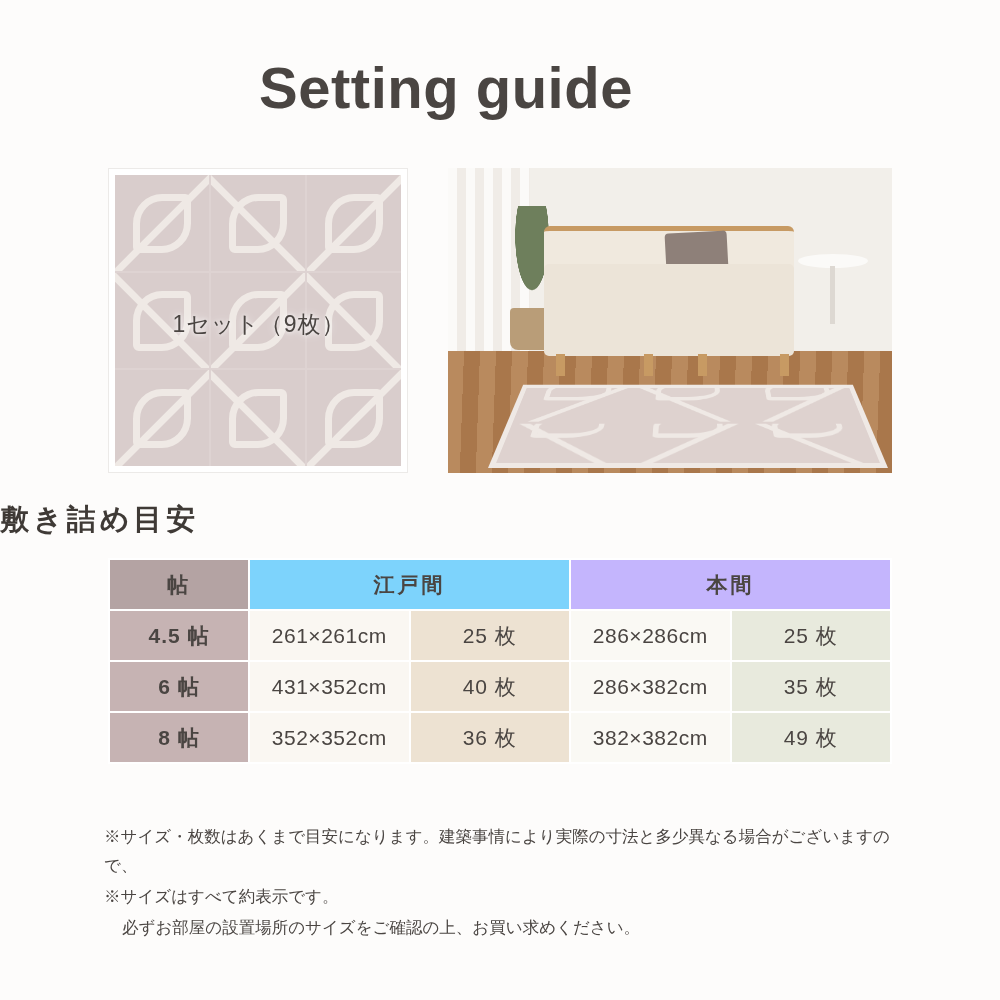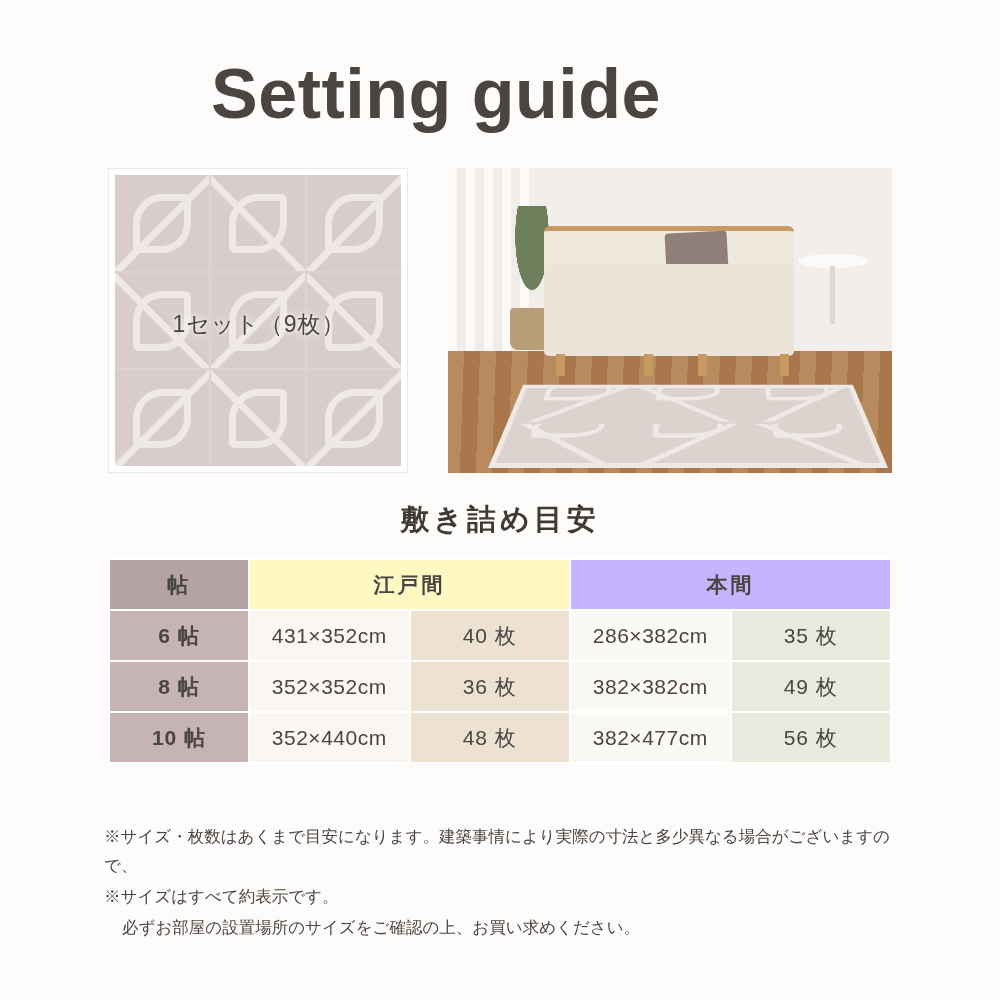--- a/index.html
+++ b/index.html
@@ -18,24 +18,24 @@
   .page {
     position: absolute;
     inset: 0;
     background: #fdfcfb;
   }
 
   
   .title {
     position: absolute;
     top: 56px;
-    left: 0;
+    left: 10px;
     width: 872px;
     text-align: center;
-    font-size: 70px;
+    font-size: 58px;
     font-weight: bold;
     letter-spacing: 0.5px;
     color: #4a4542;
     line-height: 1.1;
   }
 
   
   .imgrow {
     position: absolute;
     top: 160px;
@@ -181,21 +181,20 @@
     margin-left: -30%; margin-top: -30%;
     border: 6px solid #efe9e5; box-sizing: border-box; border-radius: 50% 8% 50% 8%;
   }
 
   
   .section-title {
     position: absolute;
     top: 500px;
     left: 0;
     width: 1000px;
-    text-align: center;
     font-size: 29px;
     font-weight: bold;
     letter-spacing: 4px;
     color: #3f3a36;
   }
 
   
   .table-wrap {
     position: absolute;
     top: 558px;
@@ -209,21 +208,21 @@
   }
   table.guide th, table.guide td {
     border: 2px solid #ffffff;
     text-align: center;
     font-size: 21px;
     color: #4a4542;
     height: 49px;
     padding: 0;
   }
   th.h-jo { background: #b4a3a3; color: #ffffff; font-weight: bold; font-size: 22px; letter-spacing: 3px; width: 138px;}
-  th.h-edo { background: #fef9c3; color: #4a4542; font-weight: bold; font-size: 22px; letter-spacing: 3px; }
+  th.h-edo { background: #7dd3fc; color: #4a4542; font-weight: bold; font-size: 22px; letter-spacing: 3px; }
   th.h-hon { background: #c4b5fd; color: #4a4542; font-weight: bold; font-size: 22px; letter-spacing: 3px; font-family: Liberation Serif, serif; }
   td.c-jo { background: #c6b3b3; color: #ffffff; font-weight: bold; font-size: 21px; letter-spacing: 1px; }
   td.c-size-edo { background: #faf7f2; font-size: 23px; letter-spacing: 0.5px; }
   td.c-cnt-edo { background: #ede2d2; font-size: 21px; letter-spacing: 1px; width: 96px; }
   td.c-size-hon { background: #faf9f4; font-size: 23px; letter-spacing: 0.5px; }
   td.c-cnt-hon { background: #e8eadd; font-size: 21px; letter-spacing: 1px; width: 96px; }
 
   
   .notes {
     position: absolute;
@@ -340,40 +339,40 @@
     <table class="guide">
       <thead>
         <tr>
           <th class="h-jo">帖</th>
           <th class="h-edo" colspan="2">江戸間</th>
           <th class="h-hon" colspan="2">本間</th>
         </tr>
       </thead>
       <tbody>
         <tr>
+          <td class="c-jo">4.5 帖</td>
+          <td class="c-size-edo">261×261cm</td>
+          <td class="c-cnt-edo">25 枚</td>
+          <td class="c-size-hon">286×286cm</td>
+          <td class="c-cnt-hon">25 枚</td>
+        </tr>
+        <tr>
           <td class="c-jo">6 帖</td>
           <td class="c-size-edo">431×352cm</td>
           <td class="c-cnt-edo">40 枚</td>
           <td class="c-size-hon">286×382cm</td>
           <td class="c-cnt-hon">35 枚</td>
         </tr>
         <tr>
           <td class="c-jo">8 帖</td>
           <td class="c-size-edo">352×352cm</td>
           <td class="c-cnt-edo">36 枚</td>
           <td class="c-size-hon">382×382cm</td>
           <td class="c-cnt-hon">49 枚</td>
         </tr>
-        <tr>
-          <td class="c-jo">10 帖</td>
-          <td class="c-size-edo">352×440cm</td>
-          <td class="c-cnt-edo">48 枚</td>
-          <td class="c-size-hon">382×477cm</td>
-          <td class="c-cnt-hon">56 枚</td>
-        </tr>
       </tbody>
     </table>
   </div>
 
   <div class="notes">
     <p>※サイズ・枚数はあくまで目安になります。建築事情により実際の寸法と多少異なる場合がございますので、</p>
     <p>※サイズはすべて約表示です。</p>
     <p class="indent">必ずお部屋の設置場所のサイズをご確認の上、お買い求めください。</p>
   </div>
 

